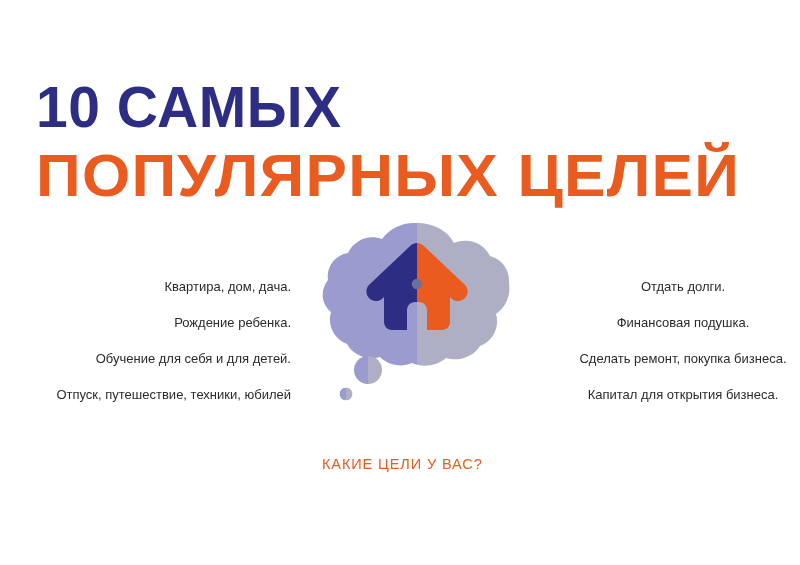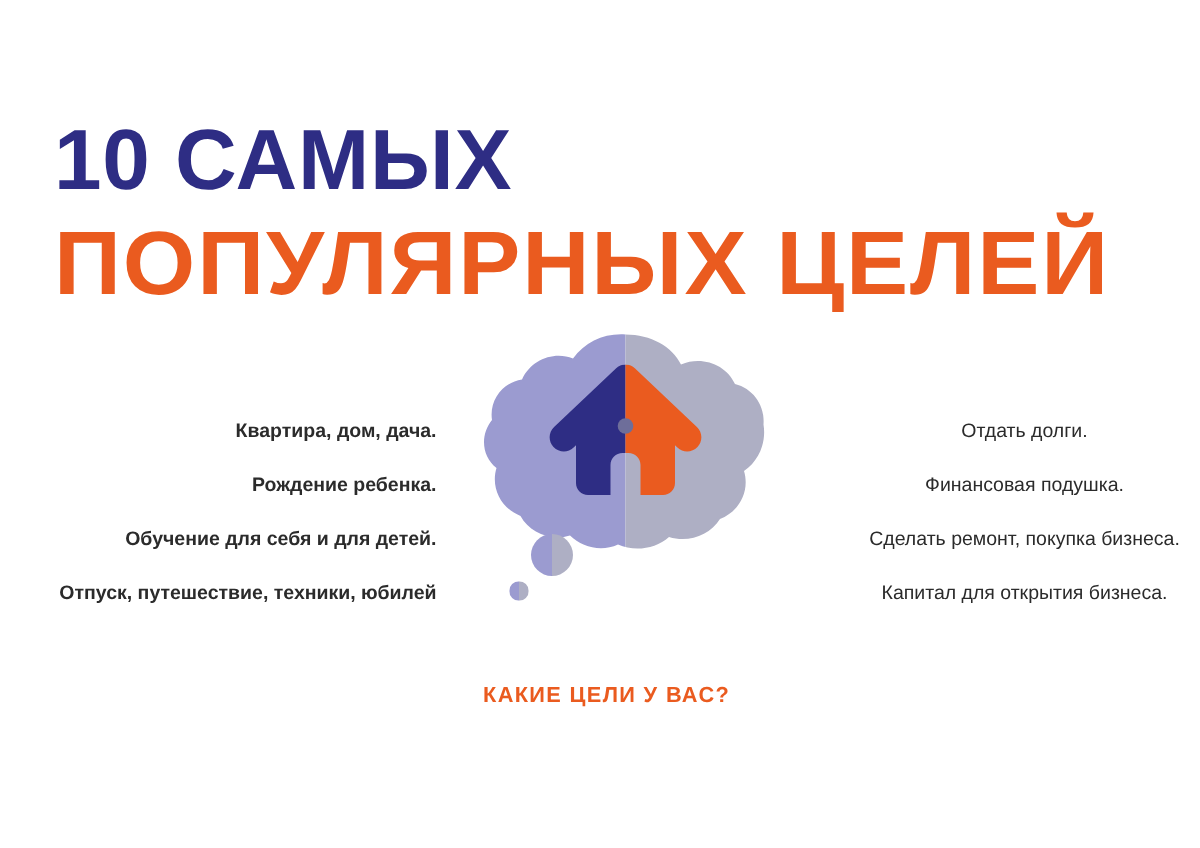--- a/index.html
+++ b/index.html
@@ -53,21 +53,20 @@
     position: absolute;
     font-size: 13px;
     color: #2B2B2B;
     line-height: 1.25;
   }
   .goals-left {
     left: 0;
     top: 279px;
     width: 291px;
     text-align: right;
-    font-weight: bold;
   }
   .goals-right {
     left: 518px;
     top: 279px;
     width: 282px;
     text-align: center;
     margin-left: 24px;
   }
   .goal-item {
     display: block;
@@ -87,21 +86,21 @@
     width: 190px;
     height: 192px;
   }
 
   
   .cta {
     position: absolute;
     left: 322px;
     top: 456px;
     font-size: 14.5px;
-    font-weight: 700;
+    font-weight: 400;
     letter-spacing: 0.9px;
     color: #EA5B1F;
     white-space: nowrap;
   }
 </style>
 </head>
 <body>
 
 <div id="poster">
 

